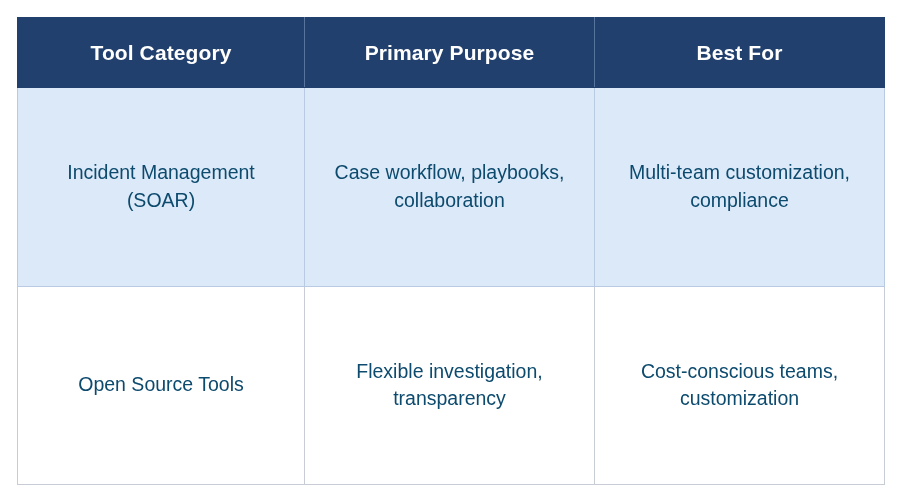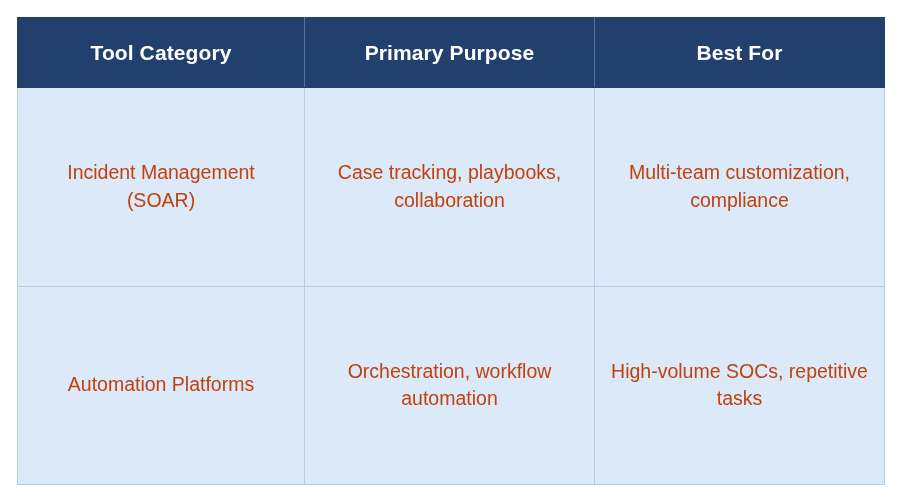--- a/index.html
+++ b/index.html
@@ -63,21 +63,21 @@
     margin-left: 20px;
   }
 
   tbody td {
     height: 99px;
     padding: 6px 16px;
     text-align: center;
     vertical-align: middle;
     font-size: 19.5px;
     line-height: 1.42;
-    color: #c2410c;
+    color: #0c4a6e;
     border: 1px solid #c8ccd4;
     box-sizing: border-box;
     word-wrap: break-word;
   }
 
   tbody tr.row-tinted td {
     background: #dce9f8;
     border-color: #b9cbe3;
   }
   tbody tr.row-plain td {
@@ -111,33 +111,33 @@
           <th>Primary Purpose</th>
           <th>Best For</th>
         </tr>
       </thead>
       <tbody>
         <tr class="row-tinted">
           <td>
             <span class="cell-text">Incident Management (SOAR)</span>
           </td>
           <td>
-            <span class="cell-text">Case tracking, playbooks, collaboration</span>
+            <span class="cell-text">Case workflow, playbooks, collaboration</span>
           </td>
           <td>
             <span class="cell-text">Multi-team customization, compliance</span>
           </td>
         </tr>
-        <tr class="row-tinted">
+        <tr class="row-plain">
           <td>
-            <span class="cell-text">Automation Platforms</span>
+            <span class="cell-text">Open Source Tools</span>
           </td>
           <td>
-            <span class="cell-text">Orchestration, workflow automation</span>
+            <span class="cell-text">Flexible investigation, transparency</span>
           </td>
           <td>
-            <span class="cell-text">High-volume SOCs, repetitive tasks</span>
+            <span class="cell-text">Cost-conscious teams, customization</span>
           </td>
         </tr>
       </tbody>
     </table>
   </div>
 </div>
 
 </body></html>

